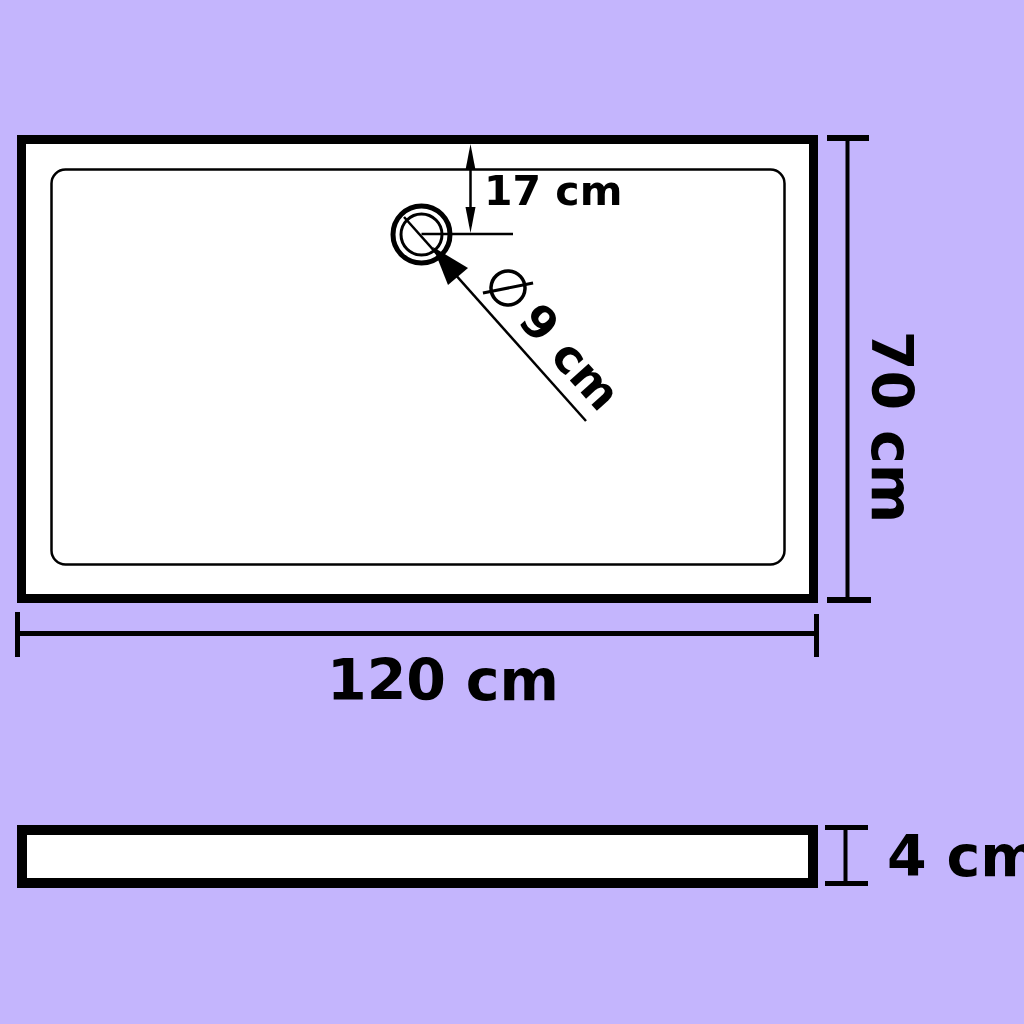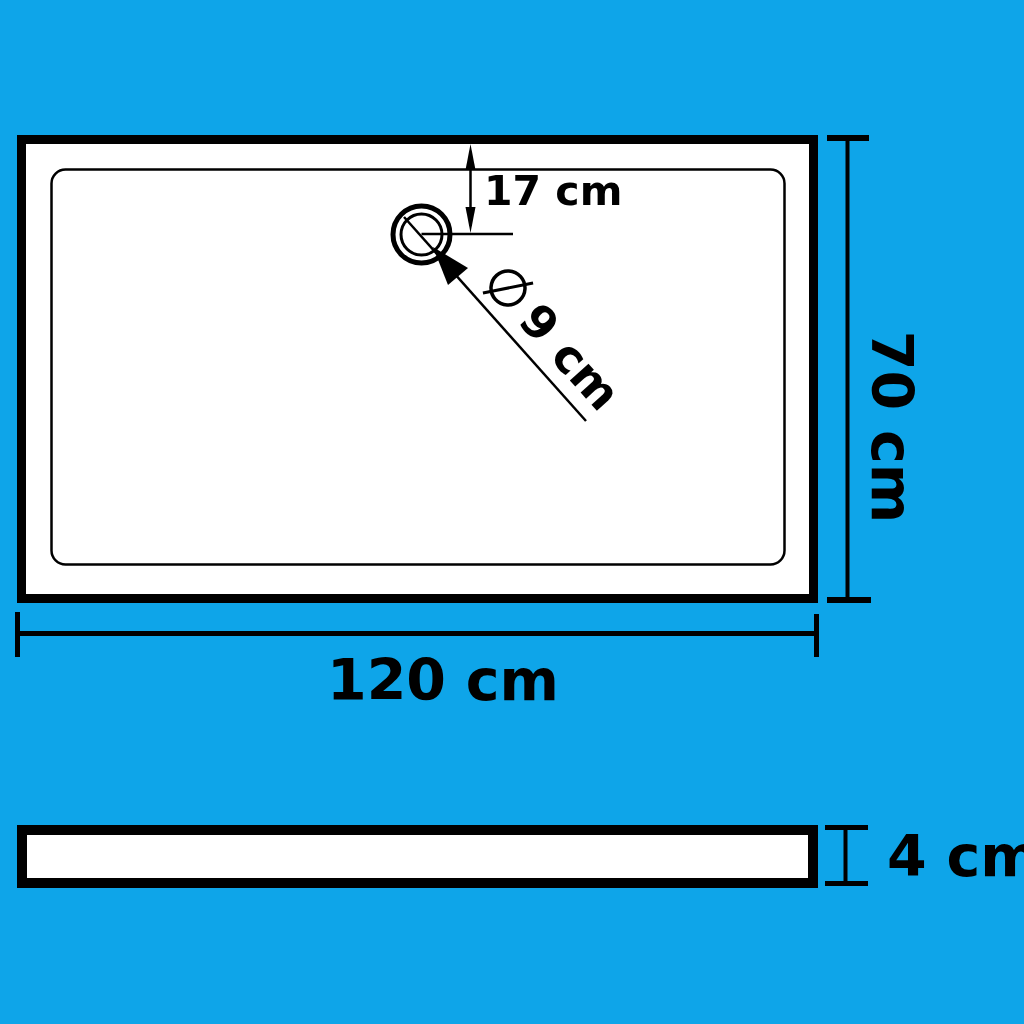--- a/index.html
+++ b/index.html
@@ -4,21 +4,21 @@
 <style>
   html, body {
     margin: 0;
     padding: 0;
     background: #ffffff;
   }
   .canvas {
     position: relative;
     width: 1024px;
     height: 1024px;
-    background: #0ea5e9;
+    background: #c4b5fd;
     overflow: hidden;
   }
   svg {
     display: block;
   }
   .dim-label {
     font-family: "DejaVu Sans", "Liberation Sans", sans-serif;
     font-weight: bold;
     fill: #000000;
   }

